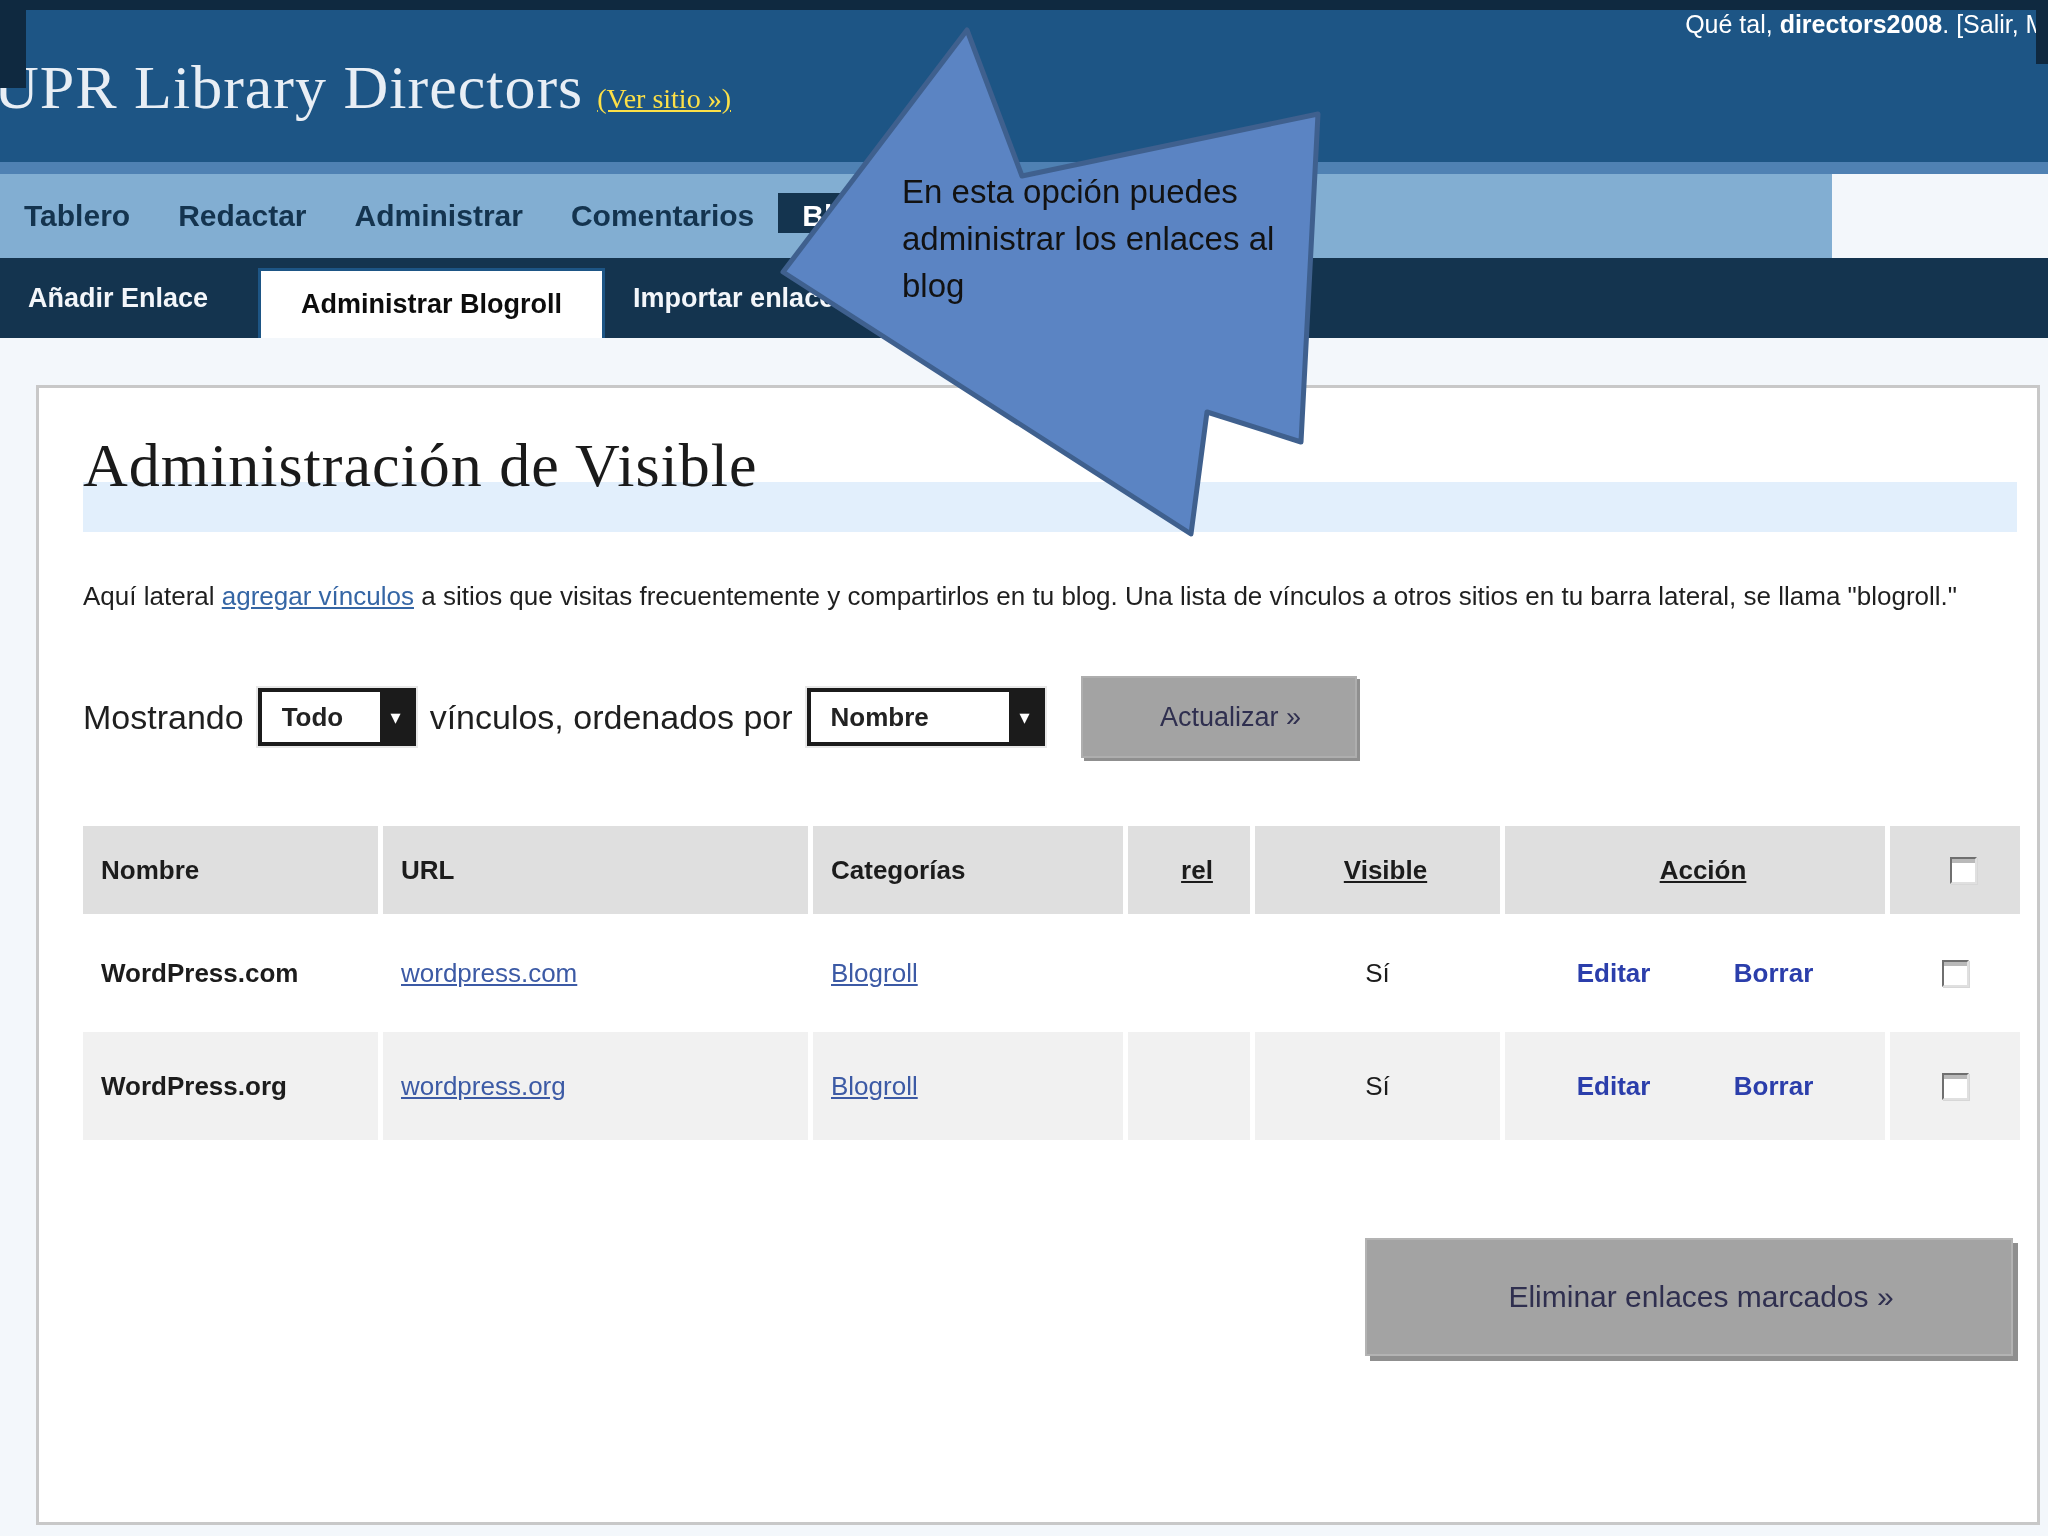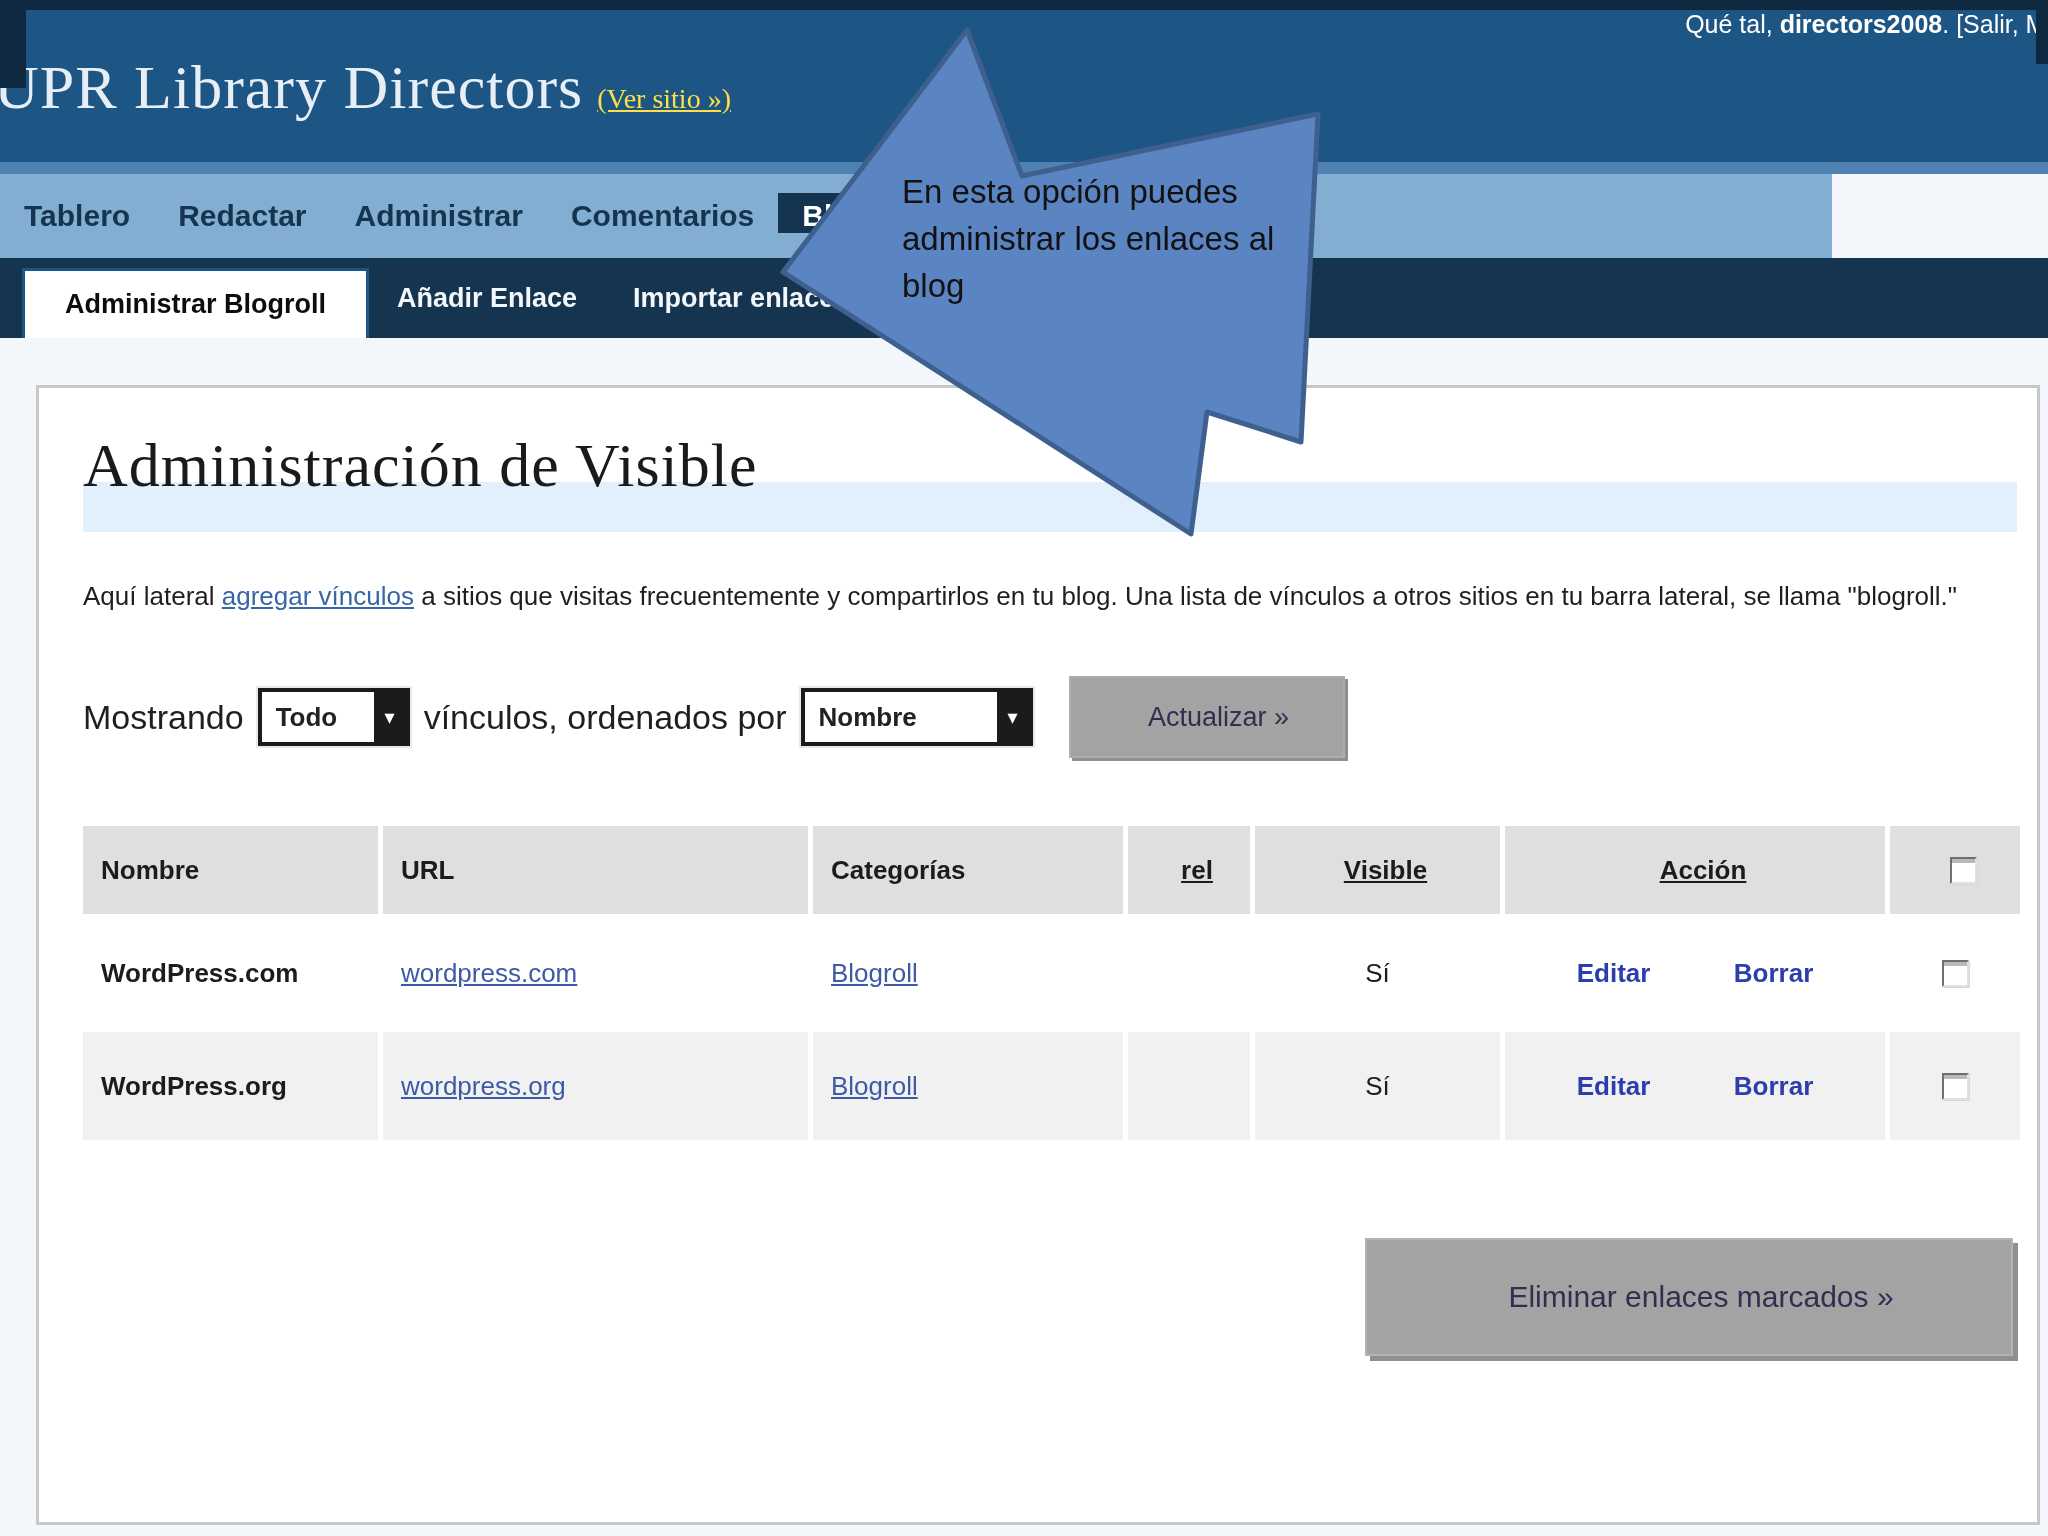--- a/index.html
+++ b/index.html
@@ -46,21 +46,21 @@
   h2 { position:absolute; left:0; top:0; font-family:"Liberation Serif", serif; font-weight:normal;
        font-size:62px; color:#1a1a1a; letter-spacing:1px; }
   .intro { margin:42px 20px 0 44px; width:1905px; font-size:26px; line-height:44px; color:#1f1f1f; }
   .intro a { color:#3566a5; text-decoration:underline; cursor:pointer; }
 
   
   .controls { display:flex; align-items:center; margin:58px 0 0 44px; }
   .ctl-label { font-size:34px; color:#1f1f1f; }
   .selbox { display:flex; align-items:stretch; border:4px solid #1b1b1b; background:#ffffff;
             height:58px; margin:0 14px; cursor:pointer; box-shadow:0 0 0 2px #e8e8e8; }
-  .selbox .val { display:flex; align-items:center; padding:0 14px; font-size:26px; font-weight:bold; color:#222; }
+  .selbox .val { display:flex; align-items:center; padding:0 14px; font-size:26px; font-weight:bold; color:#222;margin-left:6px; }
   .selbox .arr { width:34px; background:#1b1b1b; color:#ffffff; display:flex; align-items:center;
                  justify-content:center; font-size:20px; border-left:2px solid #ffffff; }
   .sel-show  .val { width:110px; }
   .sel-order .val { width:190px; }
   .btn { background:#a3a3a3; border:2px solid #aeaeae; box-shadow:3px 3px 0 #8f8f8f;
          color:#2f2f4f; cursor:pointer; display:flex; align-items:center; justify-content:center;padding-left:24px; }
   .btn-update { width:276px; height:82px; font-size:27px; margin-left:22px; }
 
   
   .linktable { margin:68px 0 0 44px; display:grid;
@@ -107,22 +107,22 @@
   <nav class="tabs">
     <div class="tab">Tablero</div>
     <div class="tab">Redactar</div>
     <div class="tab">Administrar</div>
     <div class="tab">Comentarios</div>
     <div class="tab active">Blogroll</div>
     <div class="tab">Presentación</div>
   </nav>
 
   <div class="subnav">
+    <div class="subitem">Añadir Enlace</div>
     <div class="subitem active">Administrar Blogroll</div>
-    <div class="subitem">Añadir Enlace</div>
     <div class="subitem">Importar enlaces</div>
     <div class="subitem">Categorías</div>
   </div>
 
   <div class="panel">
     <div class="h2wrap">
       <div class="h2band"></div>
       <h2>Administración de Visible</h2>
     </div>
 

